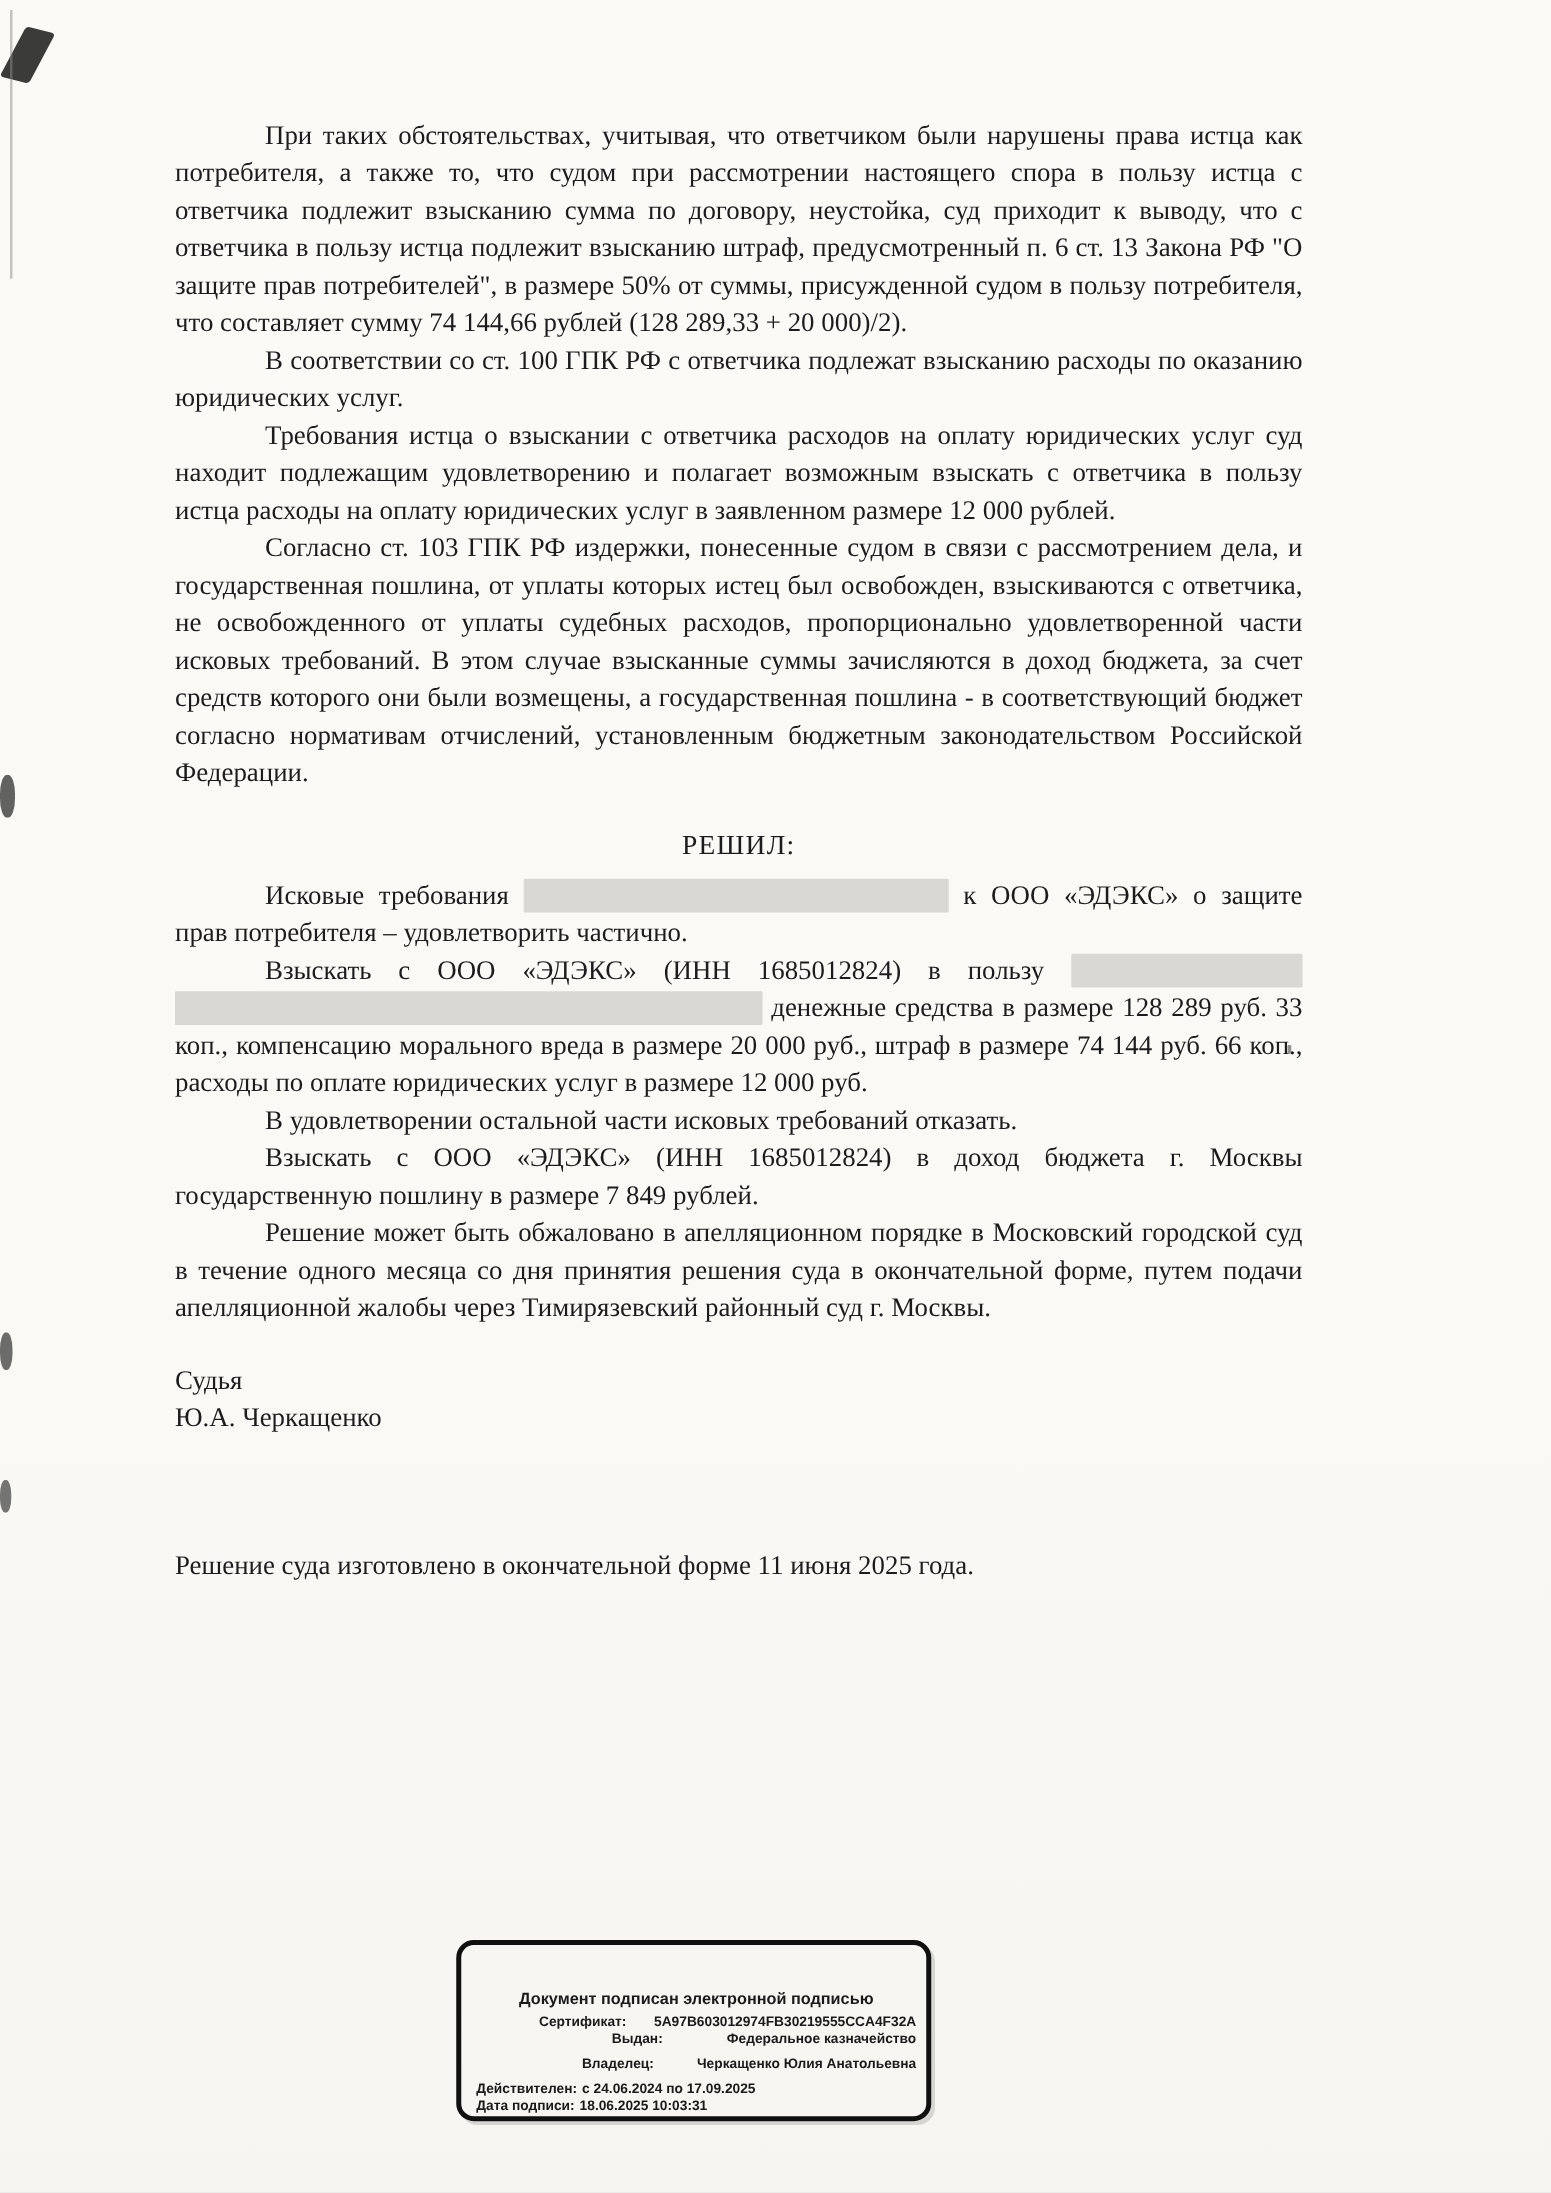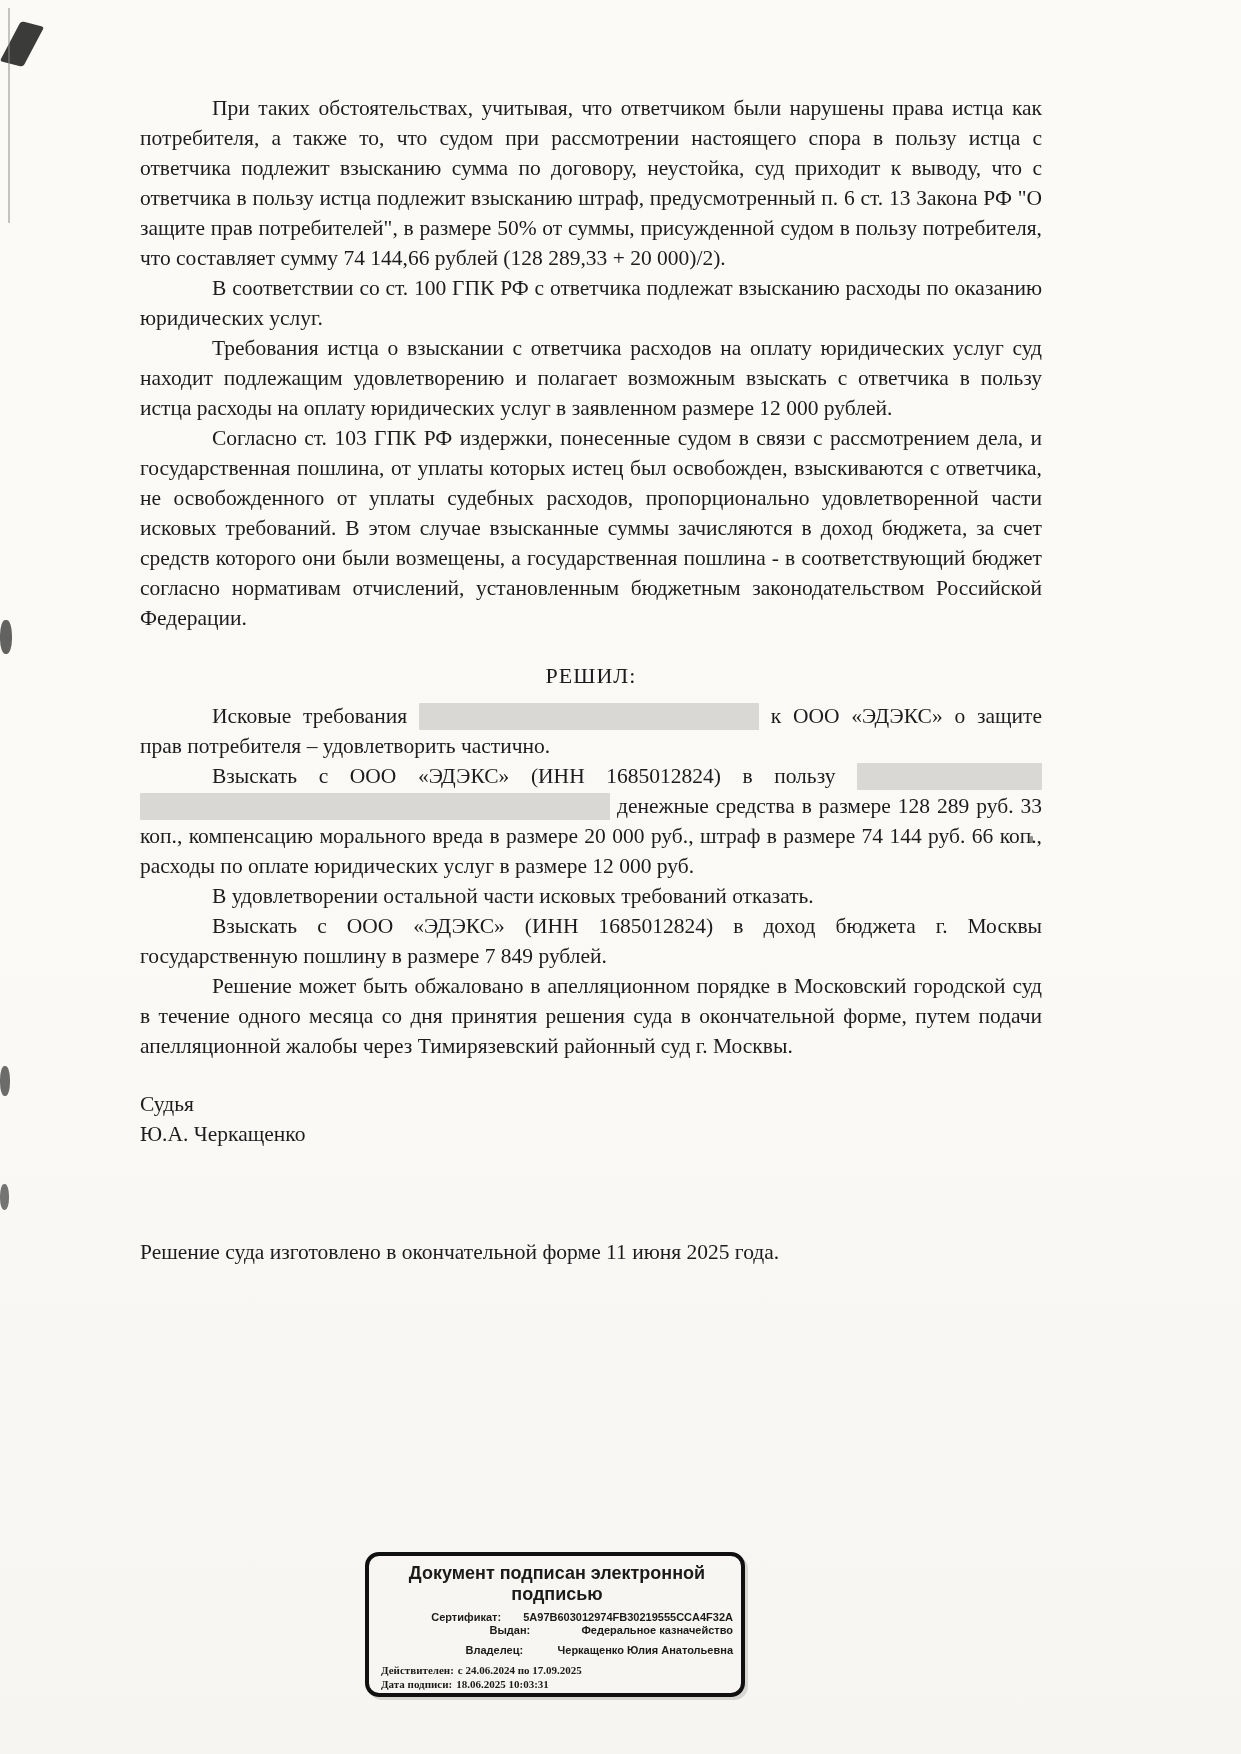--- a/index.html
+++ b/index.html
@@ -43,25 +43,25 @@
   }
   
   .stamp{
     position:absolute;left:365px;top:1552px;width:352px;height:124px;
     border:4px solid #101010;border-radius:14px;
     box-shadow:3px 3px 0 rgba(70,70,70,.18);
     padding:7px 8px 6px 12px;
     font-family:"Liberation Sans","DejaVu Sans",sans-serif;
     color:#1a1a1a;
   }
-  .stamp-title{text-align:center;font-weight:700;font-size:18px;margin-bottom:6px;}
+  .stamp-title{text-align:center;font-weight:700;font-size:13px;margin-bottom:6px;margin-top:28px;}
   .stamp-row{display:flex;font-size:11px;font-weight:700;line-height:13px;justify-content:flex-end;}
   .stamp-label{width:92px;flex-shrink:0;}
   .stamp-gap{height:7px;}
-  .stamp-inline{font-size:11px;font-weight:700;line-height:13.5px;font-family:Liberation Serif, serif;}
+  .stamp-inline{font-size:11px;font-weight:700;line-height:13.5px;}
   .stamp-inline .lbl{margin-right:4px;}
   
   .corner-mark{
     position:absolute;left:10px;top:22px;width:24px;height:44px;
     background:#202020;transform:rotate(14deg) skewX(-14deg);
     border-radius:3px;opacity:.88;
   }
   .edge-line{
     position:absolute;left:8px;top:8px;width:2px;height:215px;
     background:#8b8b8b;opacity:.5;

